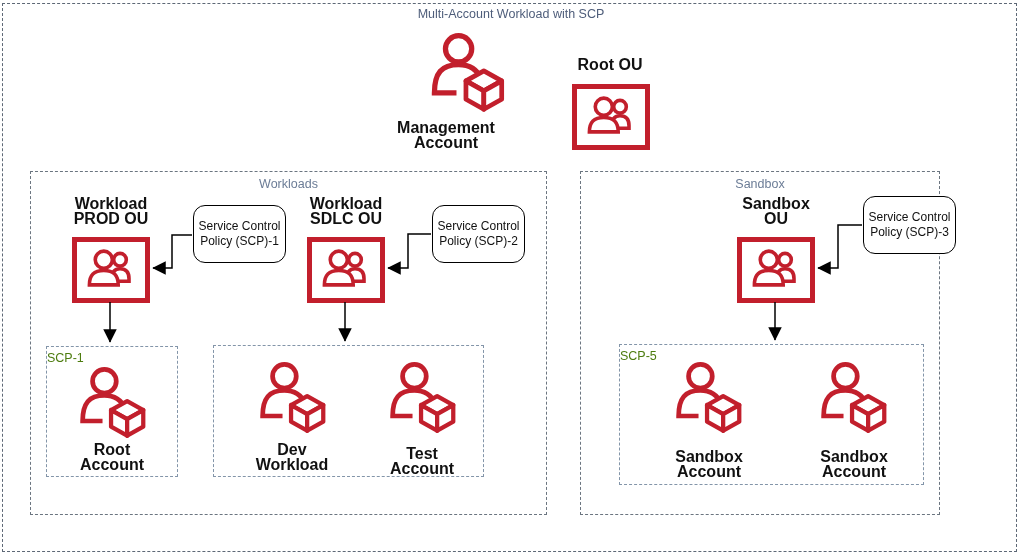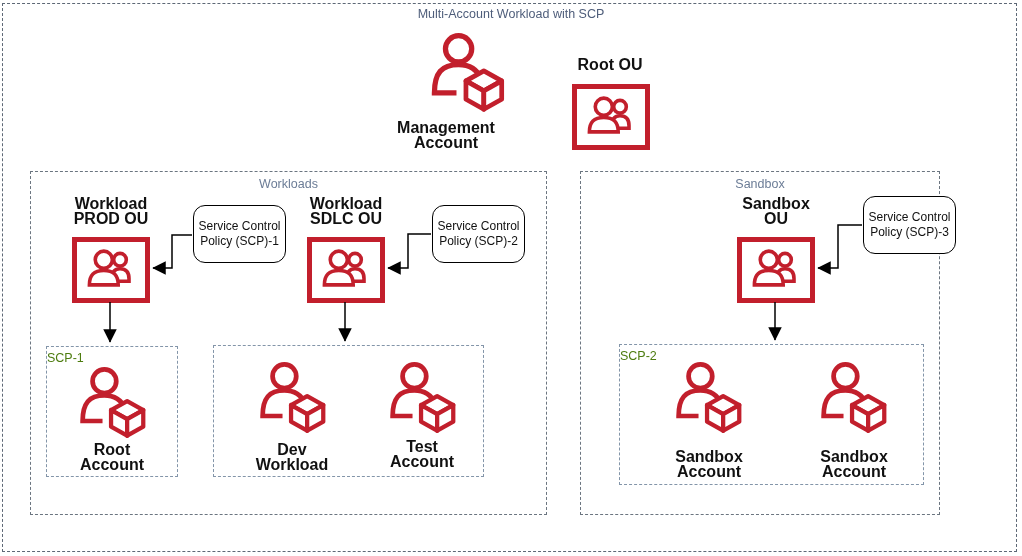--- a/index.html
+++ b/index.html
@@ -129,41 +129,41 @@
 
     <div class="scp-group" style="left:182px;top:173px;width:271px;height:132px">
       <svg class="acct" style="left:42px;top:15px" width="72" height="74" viewBox="0 0 76 78">
         <use href="#acct-icon"></use>
       </svg>
       <div class="lbl" style="left:18px;top:96px;width:120px">Dev
 Workload</div>
       <svg class="acct" style="left:172px;top:15px" width="72" height="74" viewBox="0 0 76 78">
         <use href="#acct-icon"></use>
       </svg>
-      <div class="lbl" style="left:148px;top:93px;width:120px">Test
+      <div class="lbl" style="left:148px;top:100px;width:120px">Test
 Account</div>
     </div>
   </div>
 
   <div class="group" style="left:580px;top:171px;width:360px;height:344px">
     <div class="group-title">Sandbox</div>
 
     <div class="lbl" style="left:135px;top:24px;width:120px">Sandbox
 OU</div>
     <div class="ou-box" style="left:156px;top:65px">
       <svg width="54" height="45" viewBox="0 0 60 50">
           <use href="#ou-glyph"></use>
         </svg>
     </div>
 
     <div class="policy" style="left:282px;top:24px;width:93px;height:58px">Service Control
 Policy (SCP)-3</div>
 
     <div class="scp-group" style="left:38px;top:172px;width:305px;height:141px">
-      <div class="scp-title">SCP-2</div>
+      <div class="scp-title">SCP-5</div>
       <svg class="acct" style="left:52px;top:16px" width="72" height="74" viewBox="0 0 76 78">
         <use href="#acct-icon"></use>
       </svg>
       <div class="lbl" style="left:29px;top:104px;width:120px">Sandbox
 Account</div>
       <svg class="acct" style="left:197px;top:16px" width="72" height="74" viewBox="0 0 76 78">
         <use href="#acct-icon"></use>
       </svg>
       <div class="lbl" style="left:174px;top:104px;width:120px">Sandbox
 Account</div>

